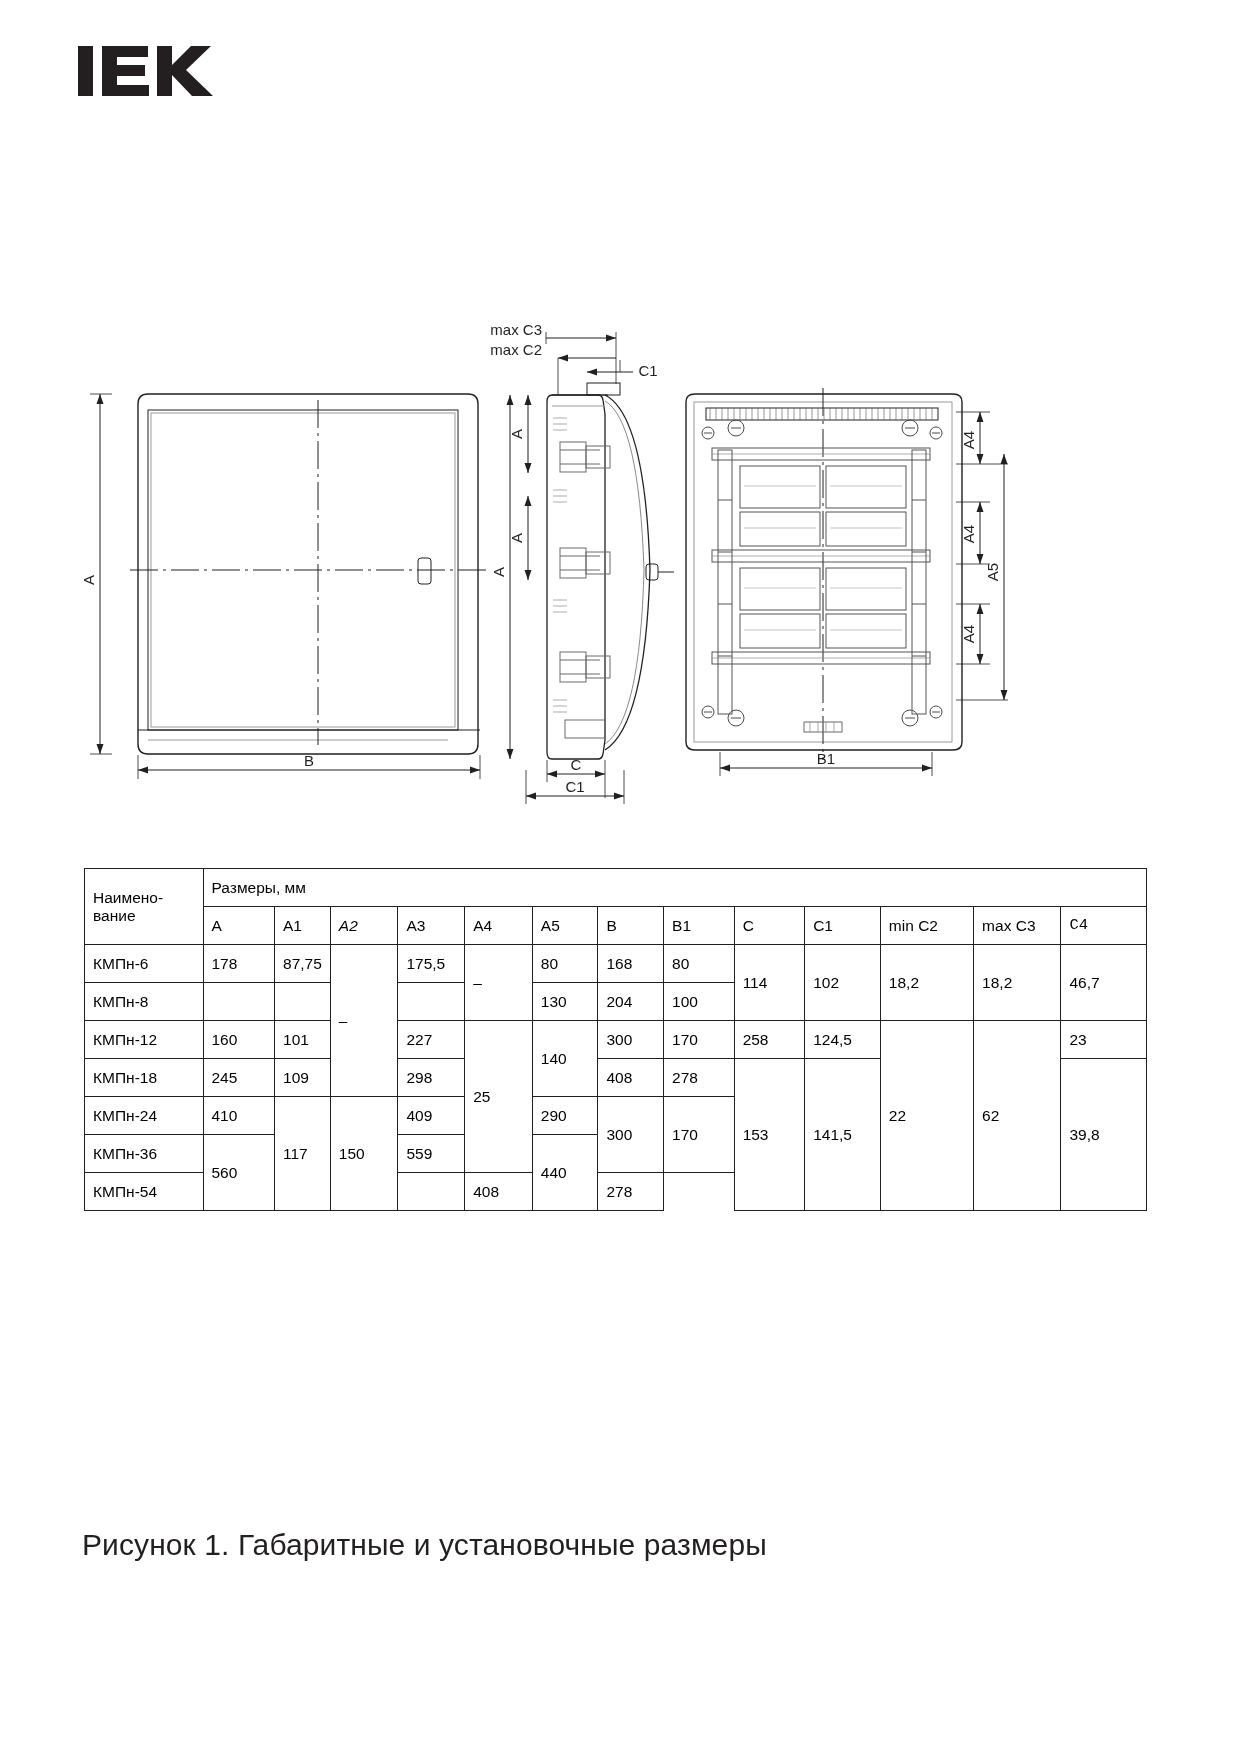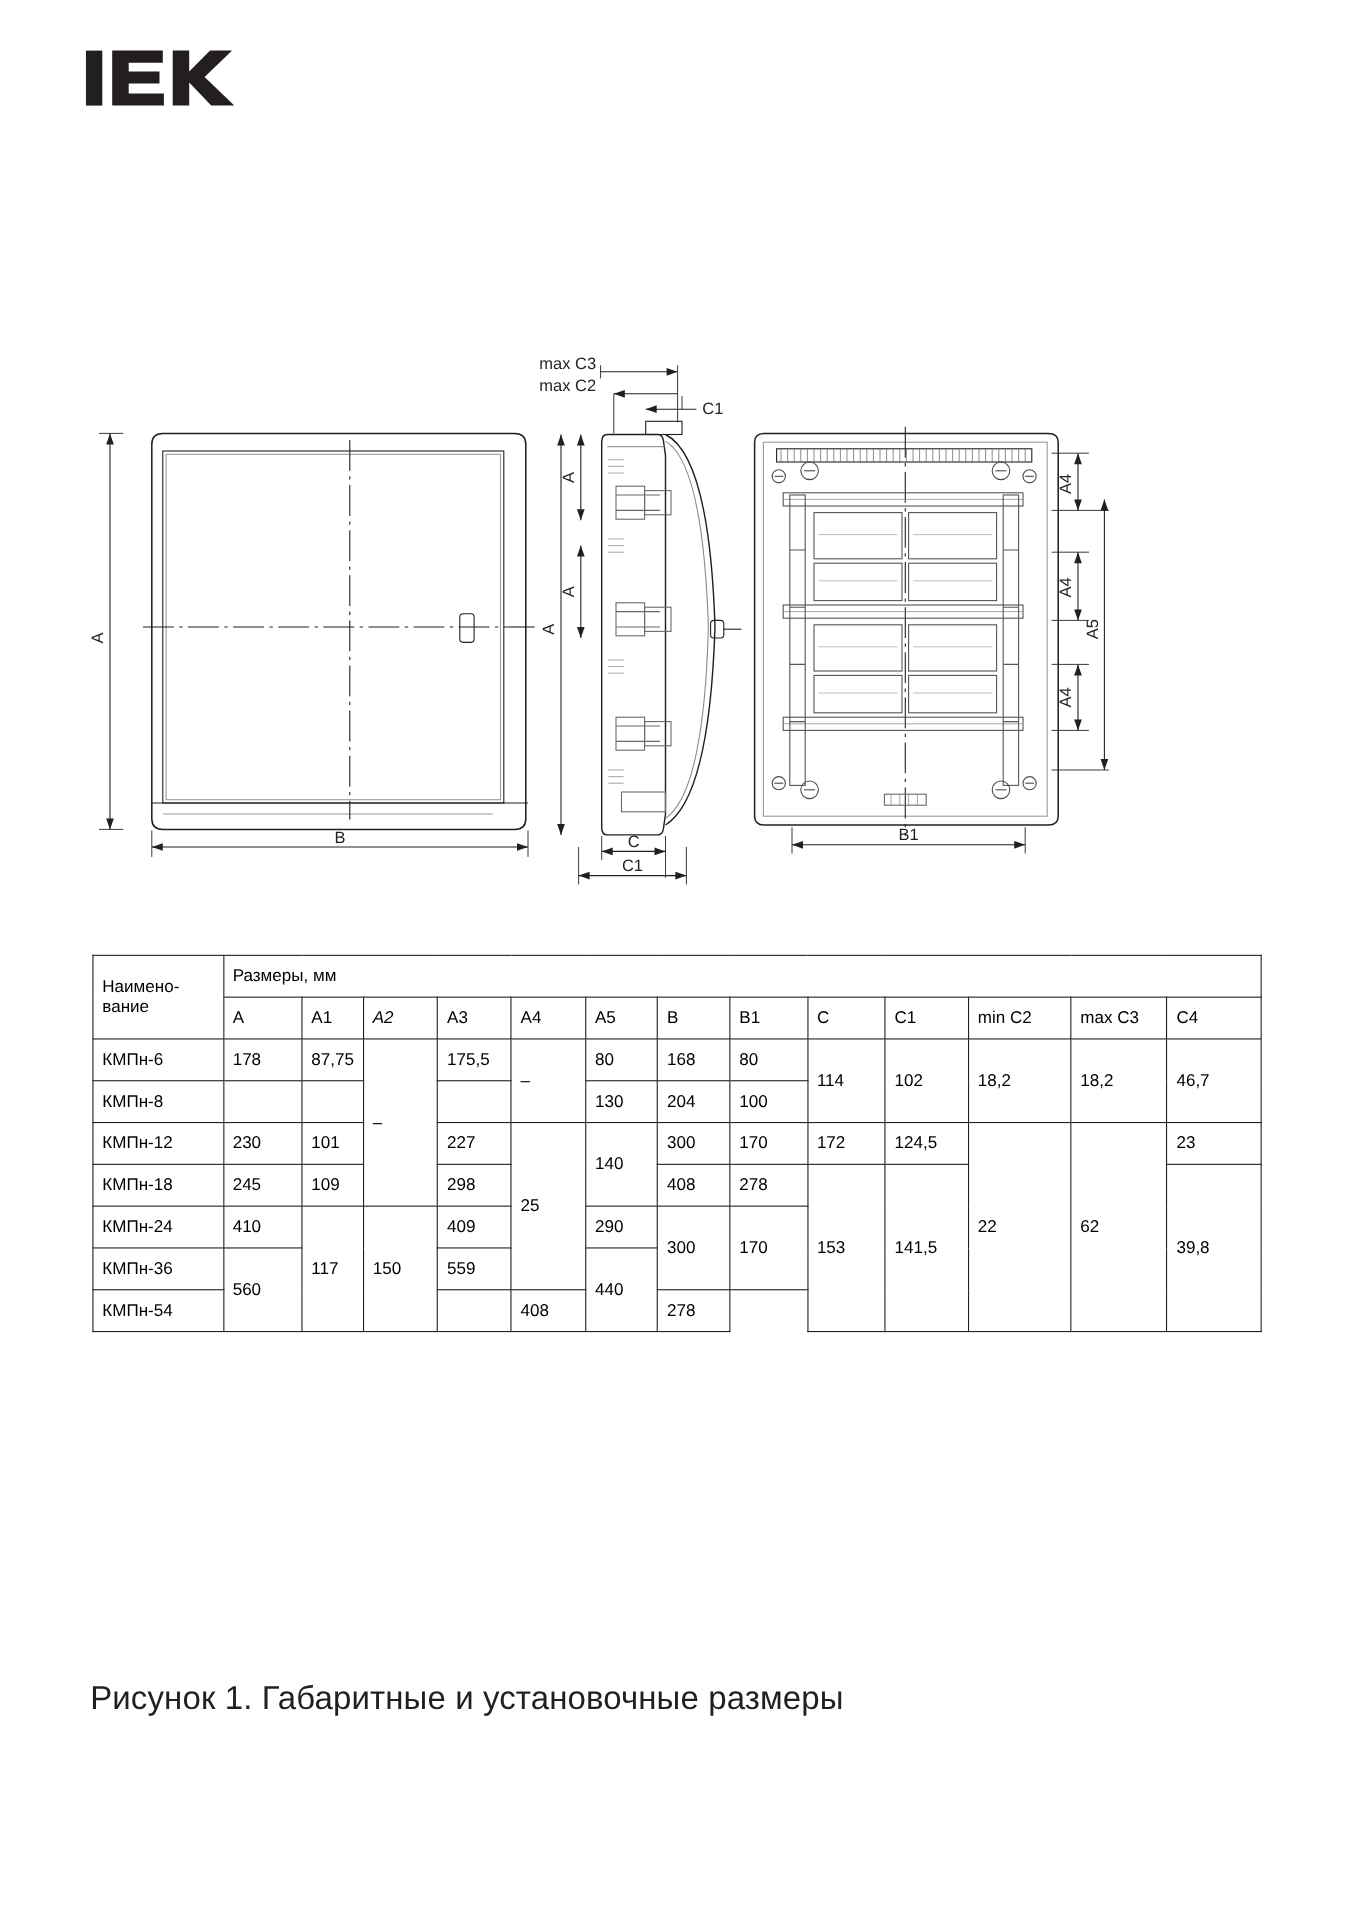--- a/index.html
+++ b/index.html
@@ -70,21 +70,21 @@
   .c-A2  { width: 67px; font-style: italic; }
   .c-A3  { width: 66px; }
   .c-A4  { width: 67px; }
   .c-A5  { width: 65px; }
   .c-B   { width: 65px; }
   .c-B1  { width: 70px; }
   .c-C   { width: 70px; }
   .c-C1  { width: 75px; }
   .c-minC2 { width: 93px; }
   .c-maxC3 { width: 87px; }
-  .c-C4  { width: 85px; }
+  .c-C4  { width: 85px; font-family: Liberation Mono, monospace; }
 
   
   .caption {
     position: absolute;
     left: 82px;
     top: 1528px;
     font-size: 30px;
     color: #231f20;
     letter-spacing: 0.1px;
   }
@@ -447,42 +447,42 @@
         <td>
             <span class="cellpad">100</span>
           </td>
       </tr>
 
       <tr>
         <td>
             <span class="cellpad">КМПн-12</span>
           </td>
         <td>
-            <span class="cellpad">230</span>
+            <span class="cellpad">160</span>
           </td>
         <td>
             <span class="cellpad">101</span>
           </td>
         <td>
             <span class="cellpad">227</span>
           </td>
         <td rowspan="4">
             <span class="cellpad">25</span>
           </td>
         <td rowspan="2">
             <span class="cellpad">140</span>
           </td>
         <td>
             <span class="cellpad">300</span>
           </td>
         <td>
             <span class="cellpad">170</span>
           </td>
         <td>
-            <span class="cellpad">172</span>
+            <span class="cellpad">258</span>
           </td>
         <td>
             <span class="cellpad">124,5</span>
           </td>
         <td rowspan="5">
             <span class="cellpad">22</span>
           </td>
         <td rowspan="5">
             <span class="cellpad">62</span>
           </td>

